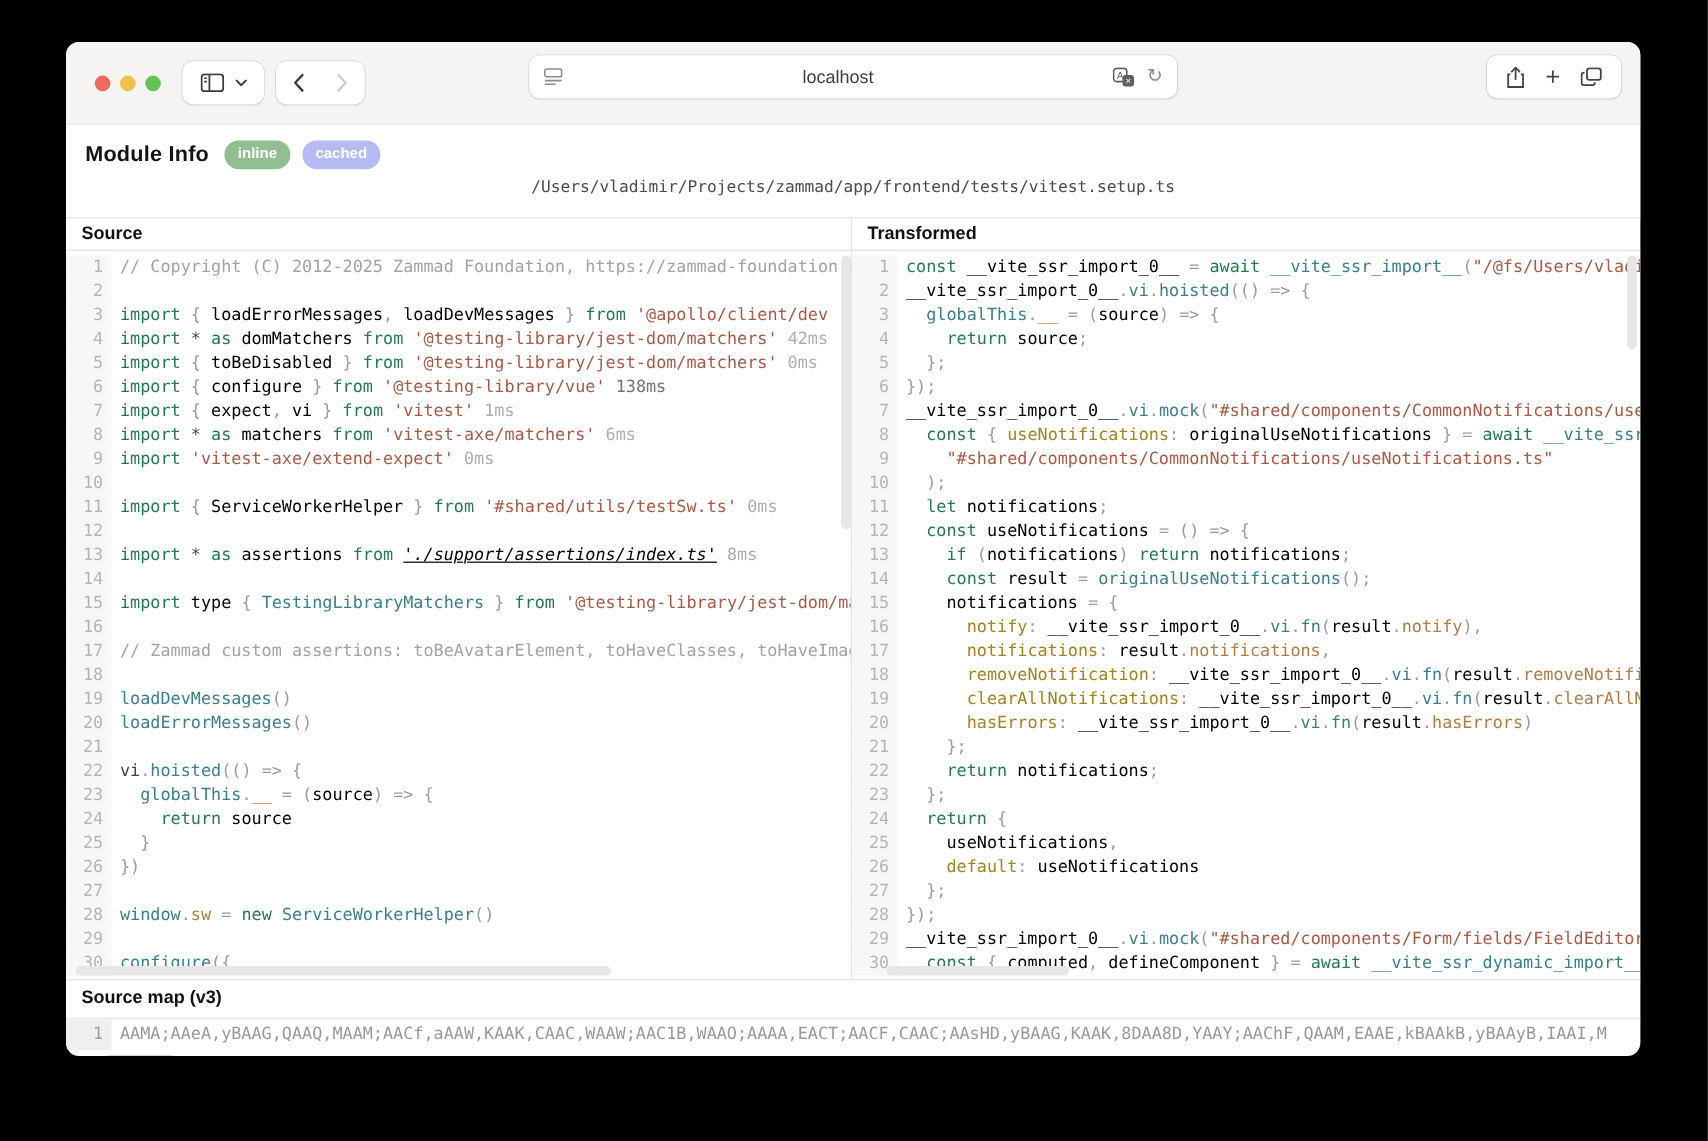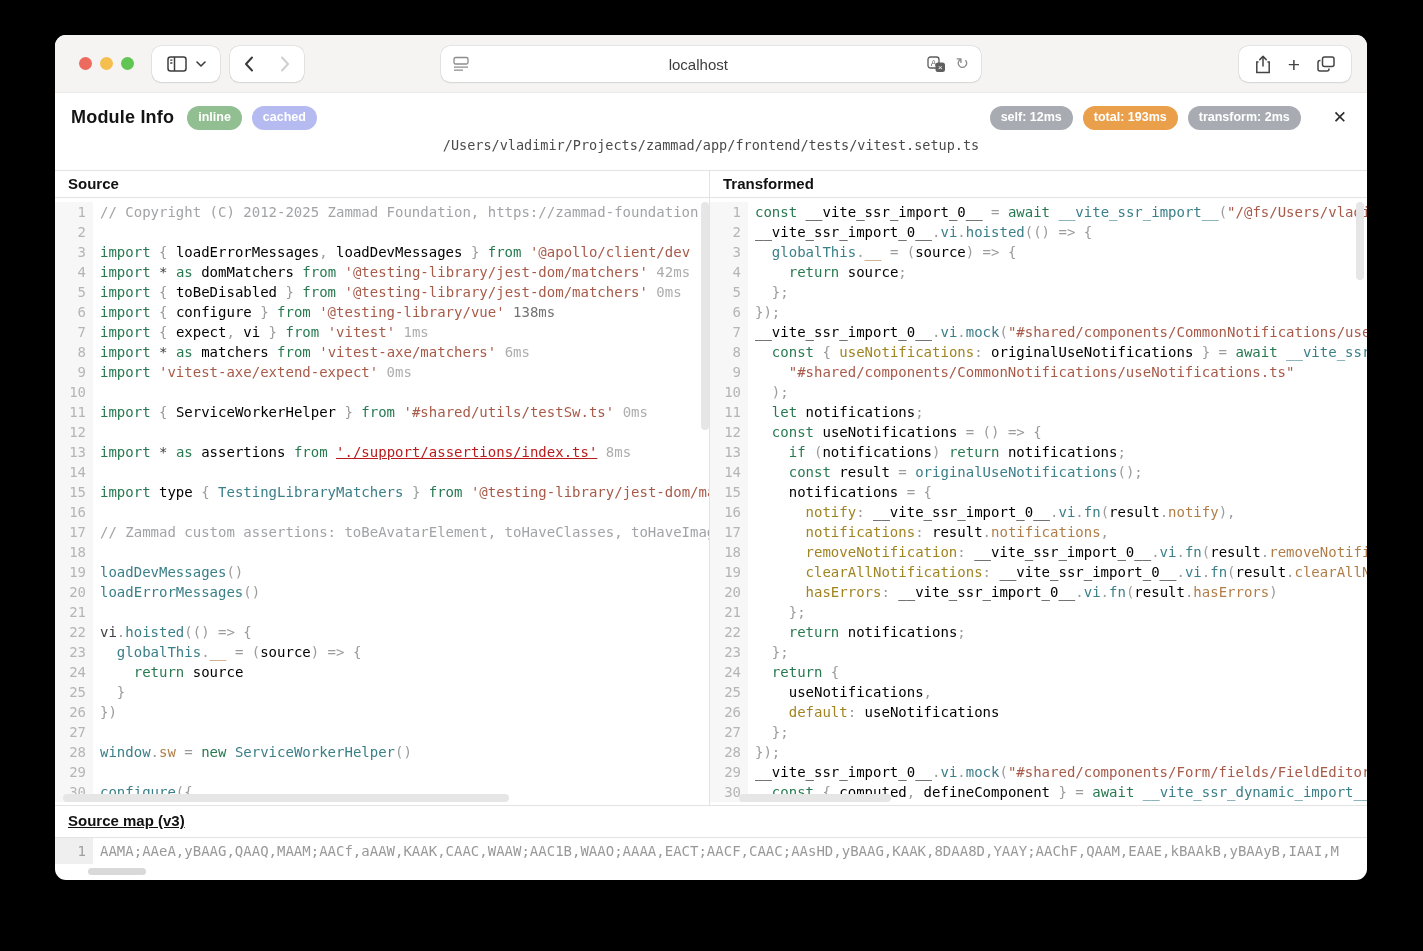--- a/index.html
+++ b/index.html
@@ -2,21 +2,21 @@
 <html><head>
 <meta charset="utf-8">
 <style>
   html,body{margin:0;padding:0;background:#000;width:1423px;height:951px;overflow:hidden;
     font-family:"Liberation Sans",sans-serif;-webkit-font-smoothing:antialiased;}
   *{box-sizing:border-box;}
   .window{position:absolute;left:55px;top:35px;width:1312px;height:845px;background:#fff;
     border-radius:11px;overflow:hidden;box-shadow:0 30px 70px rgba(0,0,0,.6);}
 
   
-  .titlebar{height:58px;background:#f6f4f2;border-bottom:1px solid #edebe9;display:flex;
+  .titlebar{height:69px;background:#f6f4f2;border-bottom:1px solid #edebe9;display:flex;
     align-items:center;padding:0 24px;position:relative;}
   .tl{display:flex;gap:8px;align-items:center;}
   .dot{width:13px;height:13px;border-radius:50%;}
   .pill{background:#fff;border-radius:9px;height:36px;display:flex;align-items:center;
     box-shadow:0 0 0 .5px rgba(0,0,0,.13),0 1px 2px rgba(0,0,0,.07);}
   .pill-sidebar{width:68px;margin-left:18px;justify-content:center;gap:9px;}
   .pill-nav{width:74px;margin-left:10px;justify-content:center;gap:0;}
   .navbtn{width:36px;height:36px;display:flex;align-items:center;justify-content:center;}
   .addr{position:absolute;left:50%;top:11px;transform:translateX(-50%);width:540px;height:36px;
     padding:0 12px;display:flex;align-items:center;}
@@ -45,30 +45,30 @@
   .phead-cell.src{width:655px;border-right:1px solid #e3e3e3;}
   .panes{display:flex;height:608px;position:relative;overflow:hidden;border-bottom:1px solid #e3e3e3;}
   .pane{overflow:hidden;padding-top:4px;}
   .pane.src{width:655px;border-right:1px solid #e3e3e3;}
   .pane.tr{flex:1;}
   .cl{display:flex;height:20px;line-height:20px;font-family:"DejaVu Sans Mono",monospace;
     font-size:14px;white-space:pre;}
   .ln{flex:0 0 38px;padding-right:7px;text-align:right;color:#b5b5b5;background:#f7f7f7;}
   .code{flex:1;overflow:hidden;padding-left:7px;color:#414141;}
   .tk-k{color:#277950;} .tk-v{color:#000000;} .tk-s{color:#a85a49;}
-  .tk-u{color:#b91c1c;text-decoration:underline;}
+  .tk-u{color:#000000;text-decoration:underline;font-style:italic;}
   .tk-f{color:#3b7f88;} .tk-p{color:#a08421;} .tk-w{color:#b07d48;}
   .tk-o{color:#9b9b9b;} .tk-c{color:#a2a3a6;} .tk-d{color:#414141;}
   .tk-t{color:#adadad;} .tk-tw{color:#737373;}
   .thumb{position:absolute;background:#e6e6e6;border-radius:4px;}
   .thumb.h{height:8px;bottom:3px;}
   .thumb.v{width:8px;top:4px;}
 
   
-  .smhead{height:32px;border-bottom:1px solid #e3e3e3;padding:6px 13px;font-size:15px;font-weight:700;color:#111;text-decoration:underline;}
+  .smhead{height:32px;border-bottom:1px solid #e3e3e3;padding:6px 13px;font-size:15px;font-weight:700;color:#111;}
   .smbody{position:relative;height:42px;}
   .sm-line{display:flex;height:26px;line-height:26px;font-family:"DejaVu Sans Mono",monospace;
     font-size:14px;white-space:pre;}
   .sm-line .ln{flex:0 0 38px;background:#efefef;color:#9e9e9e;line-height:26px;}
   .sm-map{flex:1;overflow:hidden;padding-left:7px;color:#999;}
   .sm-thumb{position:absolute;left:33px;top:30px;width:58px;height:7px;background:#d9d9d9;border-radius:4px;}
 </style>
 </head>
 <body>
 
@@ -134,28 +134,20 @@
     </div>
   </div>
 
   <div class="mhead">
     <div class="mh-row">
       <span class="mh-title">Module Info</span>
       <span class="chips">
           <span class="chip" style="background: rgb(146, 191, 146);">inline</span>
           <span class="chip" style="background: rgb(181, 187, 241);">cached</span>
         </span>
-      <span class="mh-right">
-        <span class="chips">
-            <span class="chip" style="background: rgb(168, 172, 178);">self: 12ms</span>
-            <span class="chip" style="background: rgb(234, 159, 74);">total: 193ms</span>
-            <span class="chip" style="background: rgb(168, 172, 178);">transform: 2ms</span>
-          </span>
-        <button class="xbtn">✕</button>
-      </span>
     </div>
     <div class="mpath">/Users/vladimir/Projects/zammad/app/frontend/tests/vitest.setup.ts</div>
   </div>
 
   <div class="phead">
     <div class="phead-cell src">Source</div>
     <div class="phead-cell">Transformed</div>
   </div>
 
   <div class="panes">

